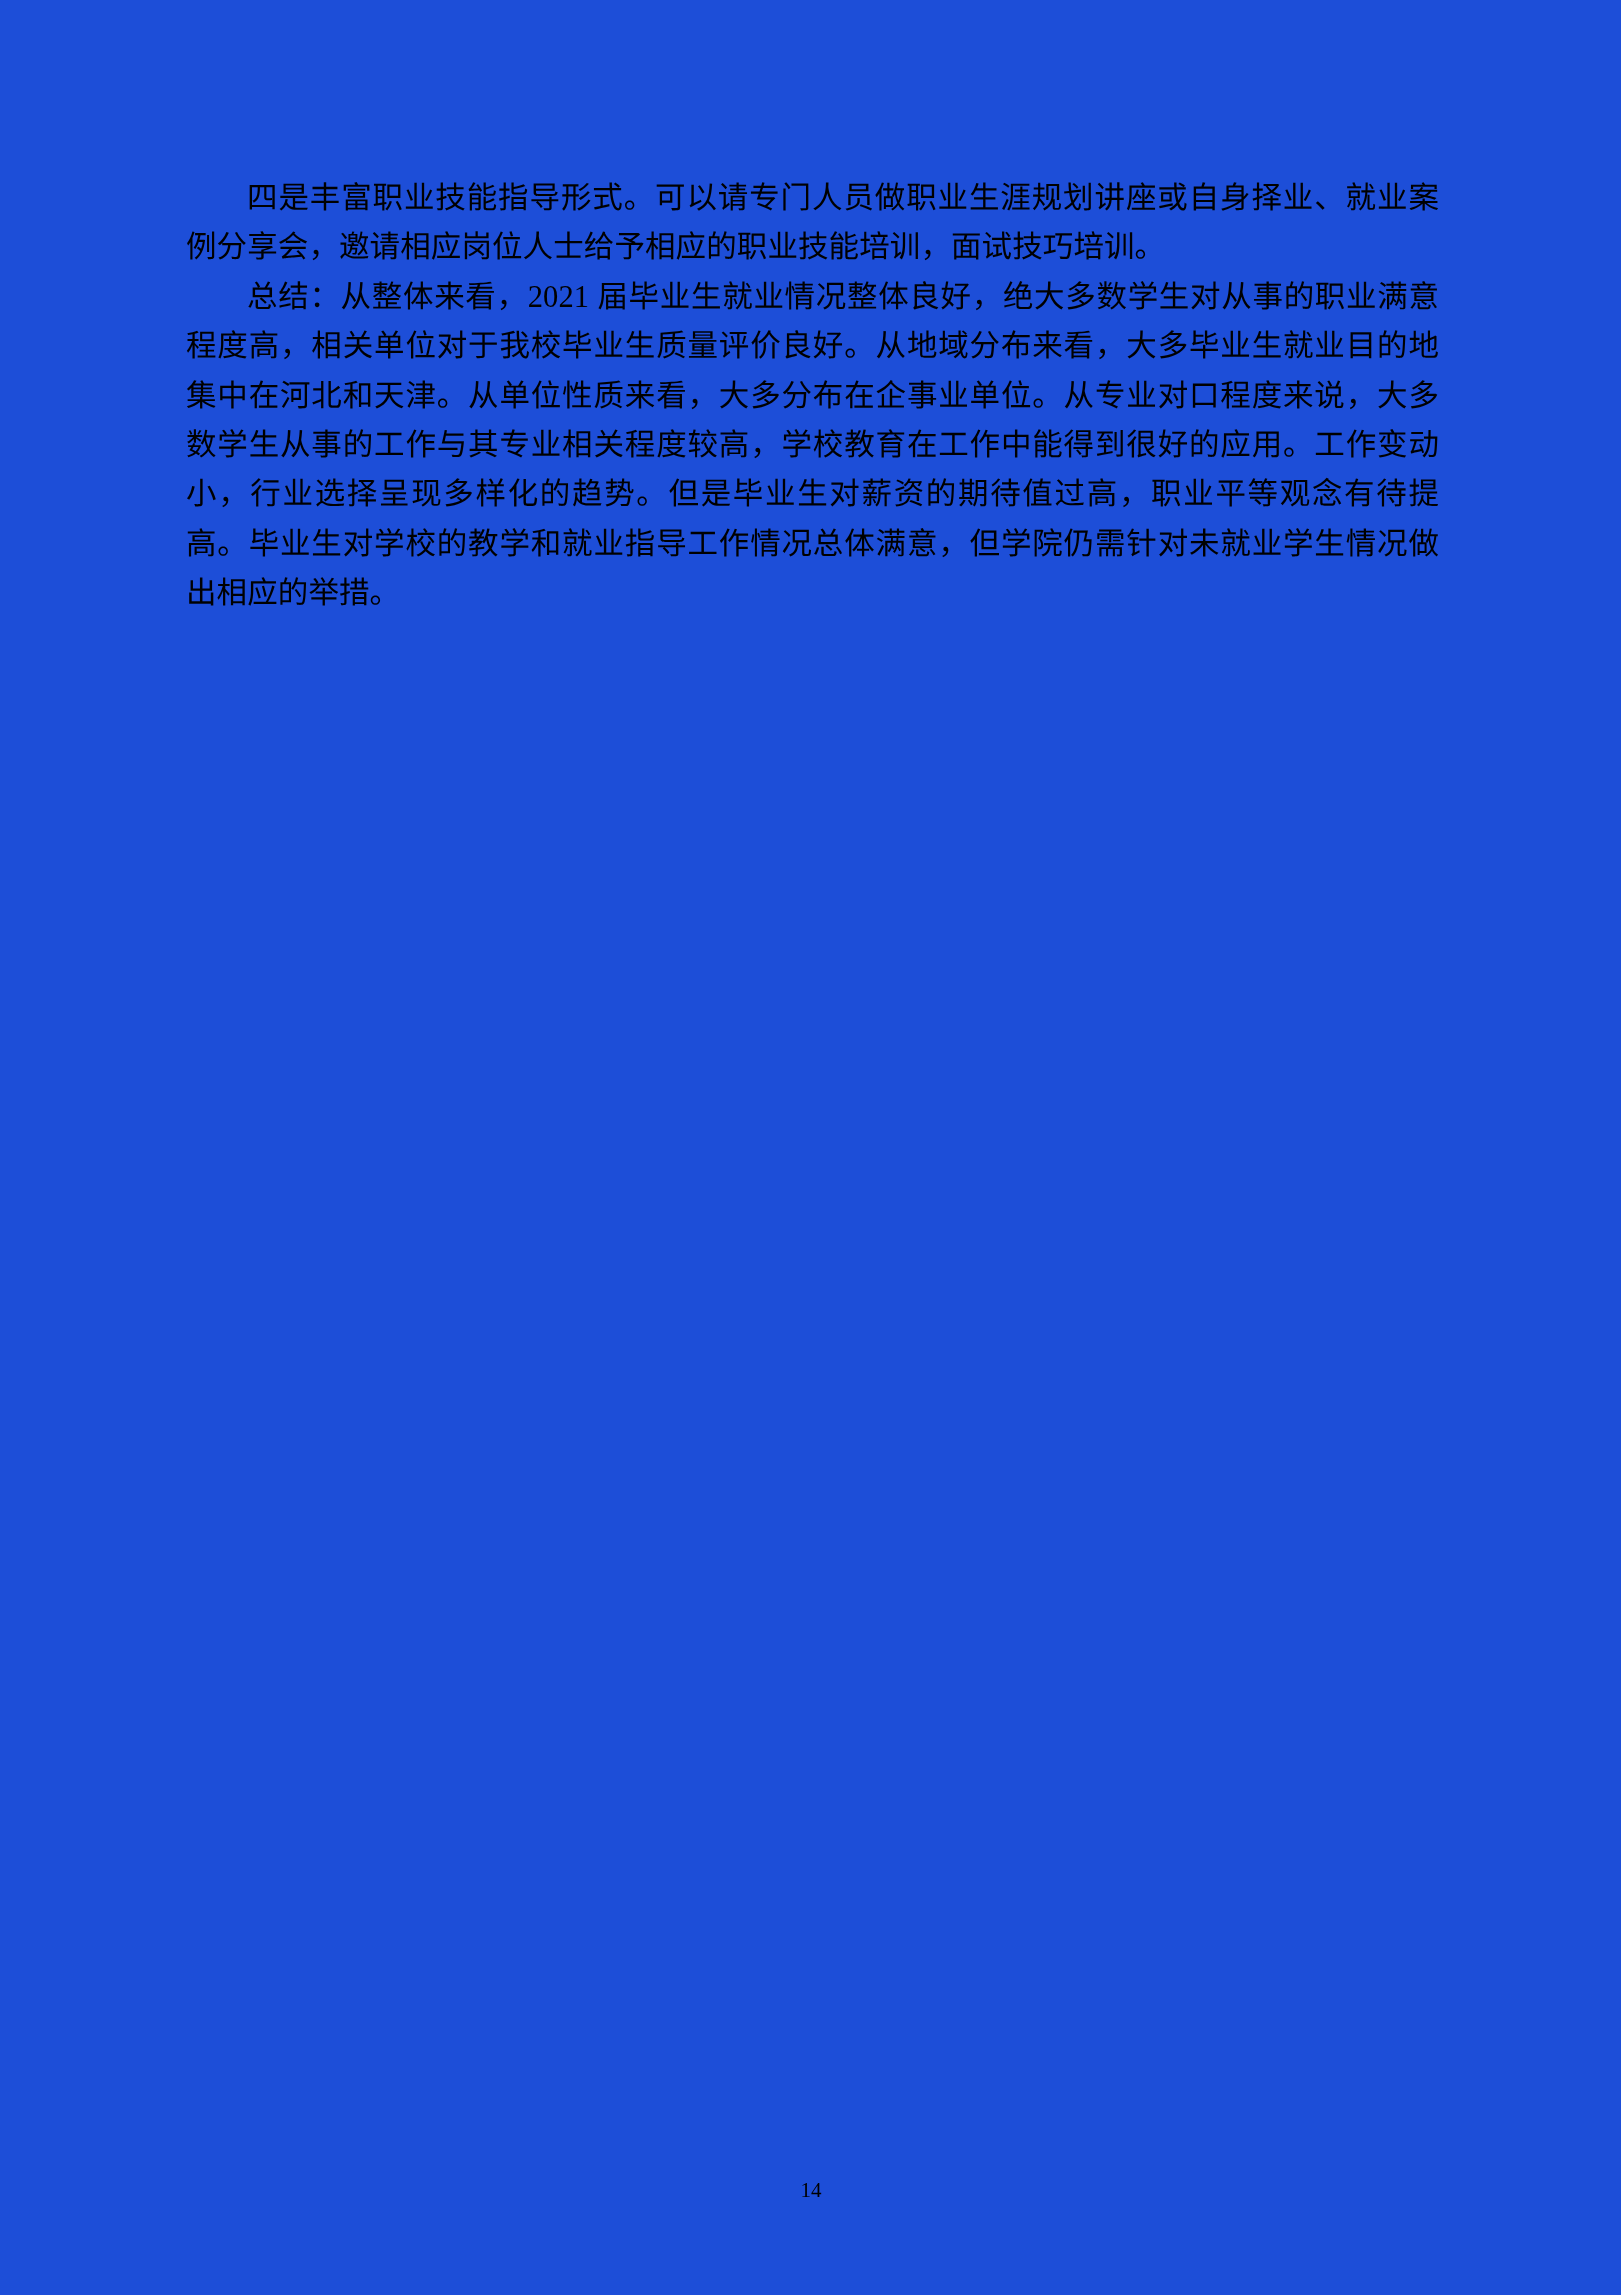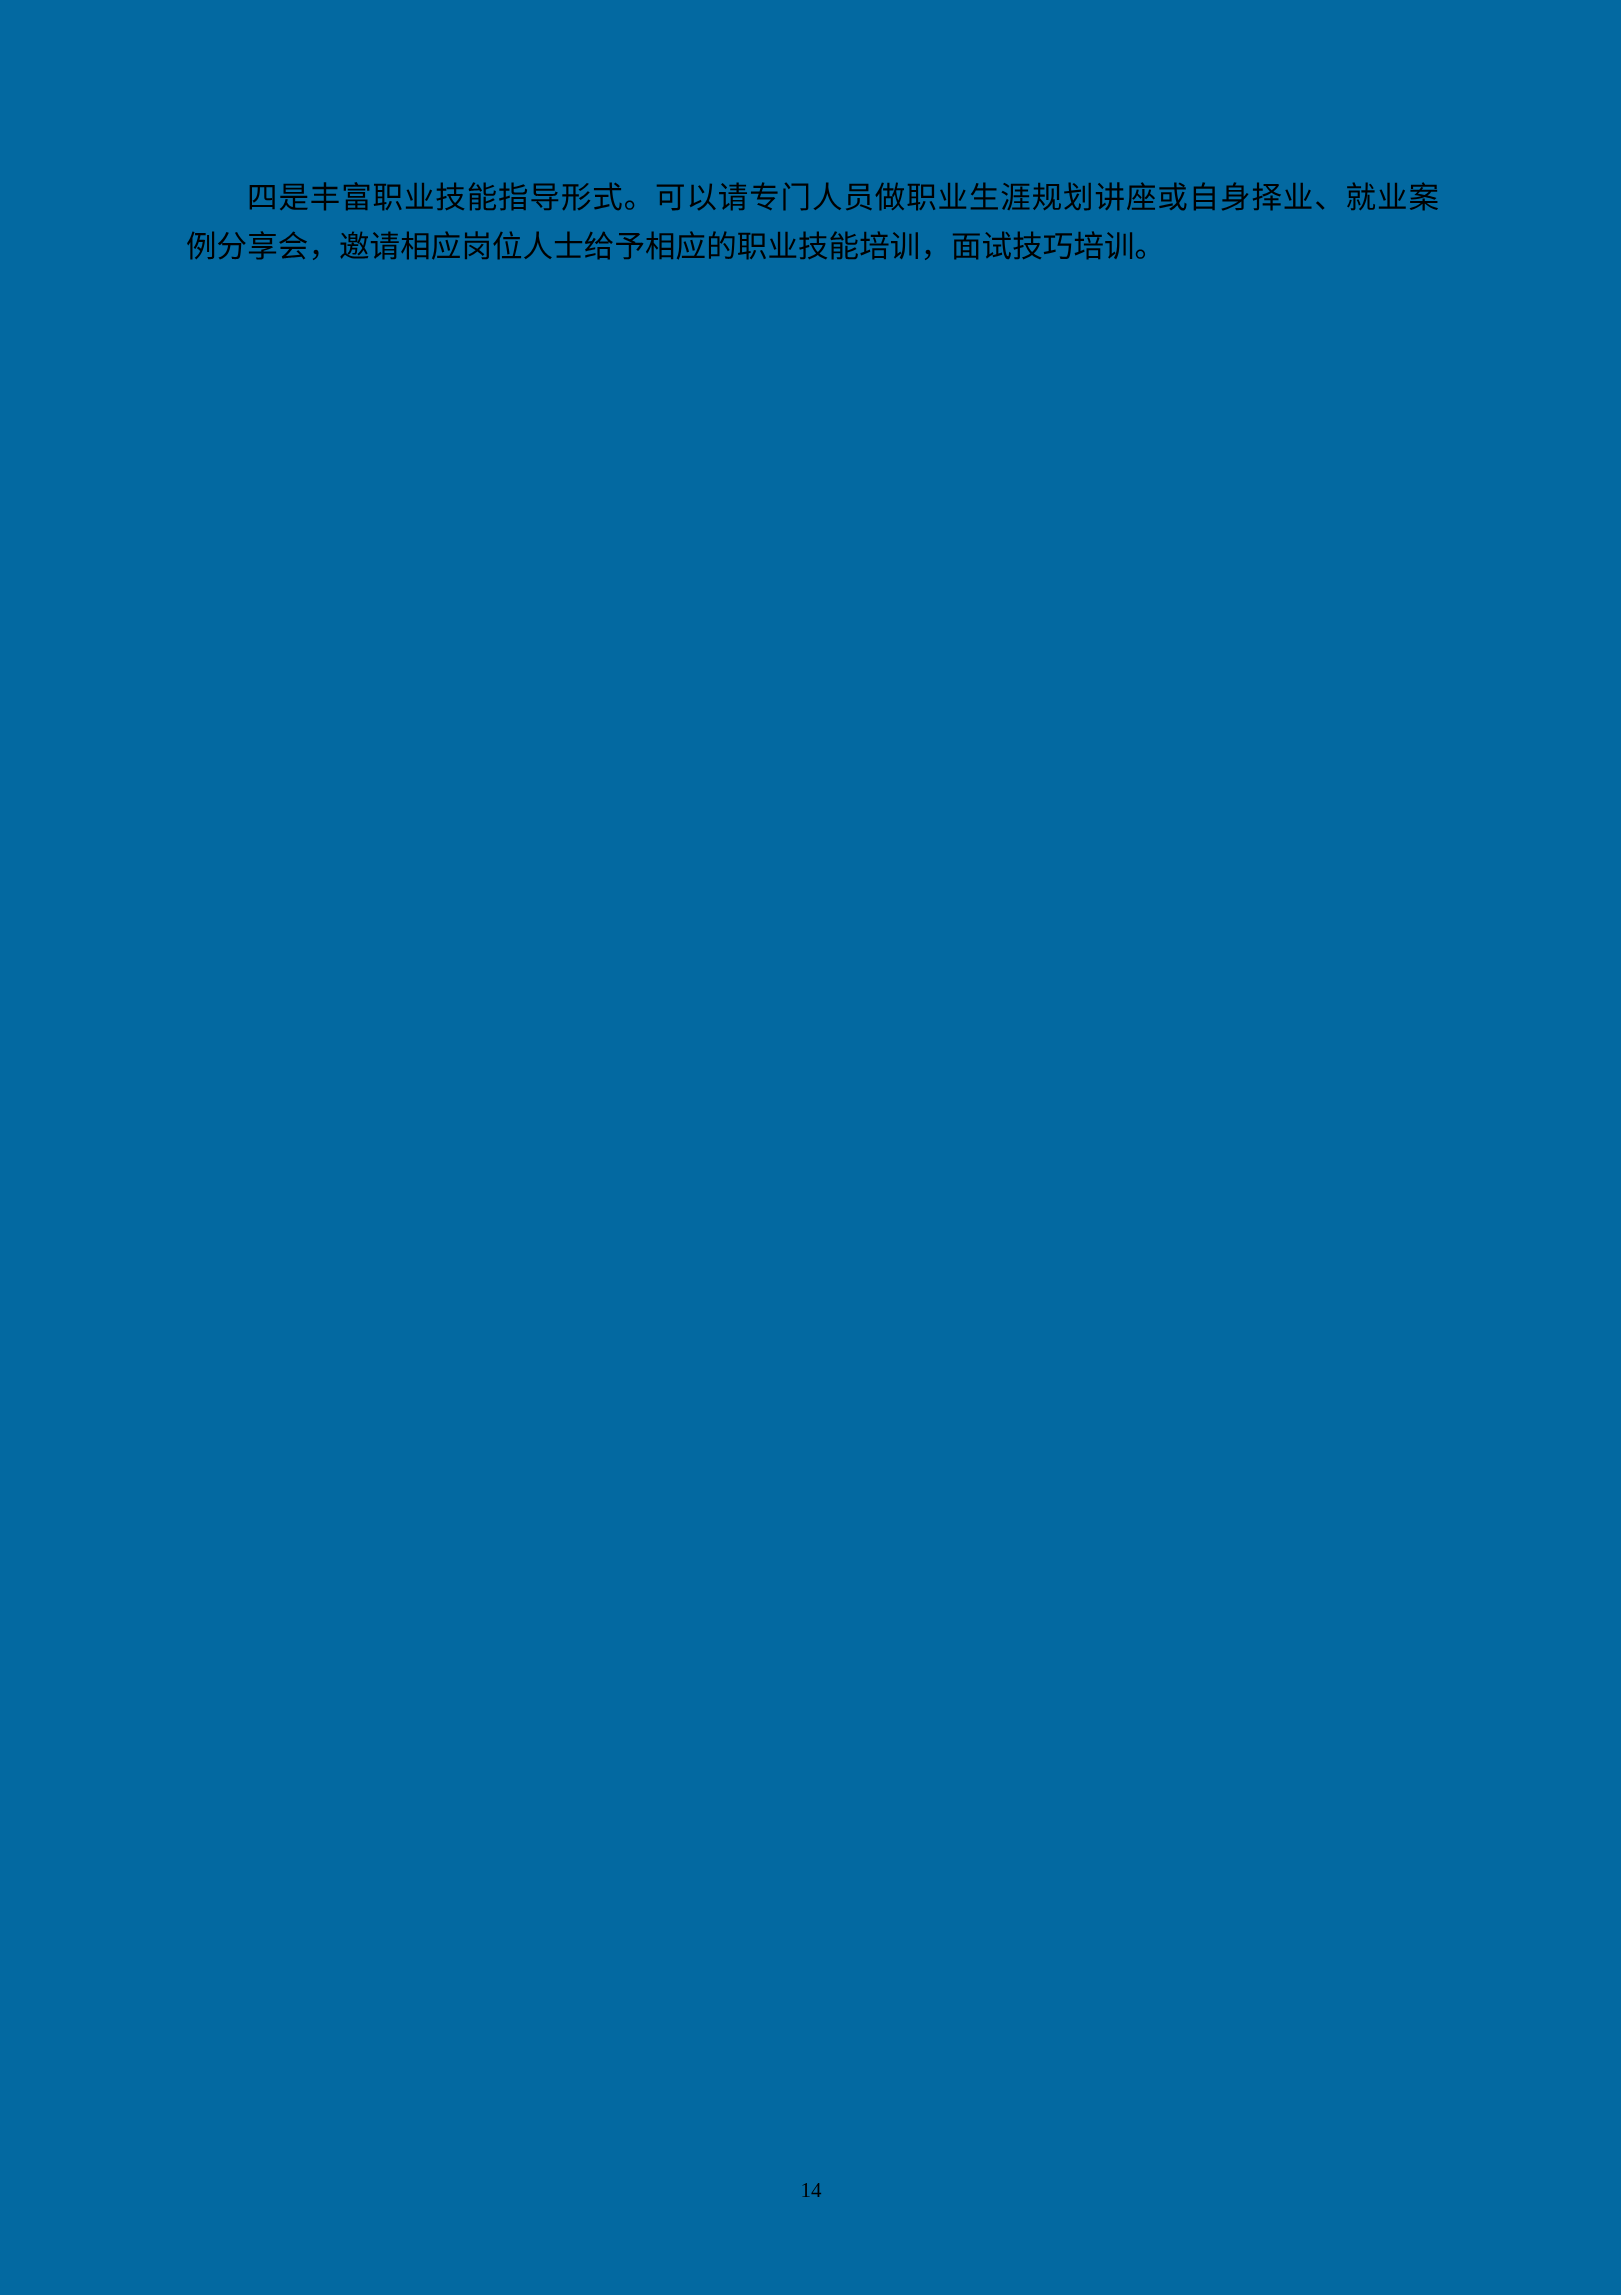--- a/index.html
+++ b/index.html
@@ -5,21 +5,21 @@
 <style>
   html, body {
     margin: 0;
     padding: 0;
     background: #ffffff;
   }
   .page {
     position: relative;
     width: 1622px;
     height: 2295px;
-    background: #0369a1;
+    background: #1d4ed8;
     margin: 0 auto;
     overflow: hidden;
     font-family: "Liberation Serif", "DejaVu Serif", serif;
     color: #000000;
   }
   .content {
     position: absolute;
     left: 186px;
     top: 174px;
     width: 1253px;
@@ -47,16 +47,17 @@
     font-family: Liberation Serif, serif;
     color: #000000;
   }
 </style>
 </head>
 <body>
 
 <div class="page">
   <div class="content">
     <p class="para tight">四是丰富职业技能指导形式。可以请专门人员做职业生涯规划讲座或自身择业、就业案例分享会，邀请相应岗位人士给予相应的职业技能培训，面试技巧培训。</p>
+    <p class="para">总结：从整体来看，2021 届毕业生就业情况整体良好，绝大多数学生对从事的职业满意程度高，相关单位对于我校毕业生质量评价良好。从地域分布来看，大多毕业生就业目的地集中在河北和天津。从单位性质来看，大多分布在企事业单位。从专业对口程度来说，大多数学生从事的工作与其专业相关程度较高，学校教育在工作中能得到很好的应用。工作变动小，行业选择呈现多样化的趋势。但是毕业生对薪资的期待值过高，职业平等观念有待提高。毕业生对学校的教学和就业指导工作情况总体满意，但学院仍需针对未就业学生情况做出相应的举措。</p>
   </div>
   <div class="page-number">14</div>
 </div>
 
 
 </body></html>

